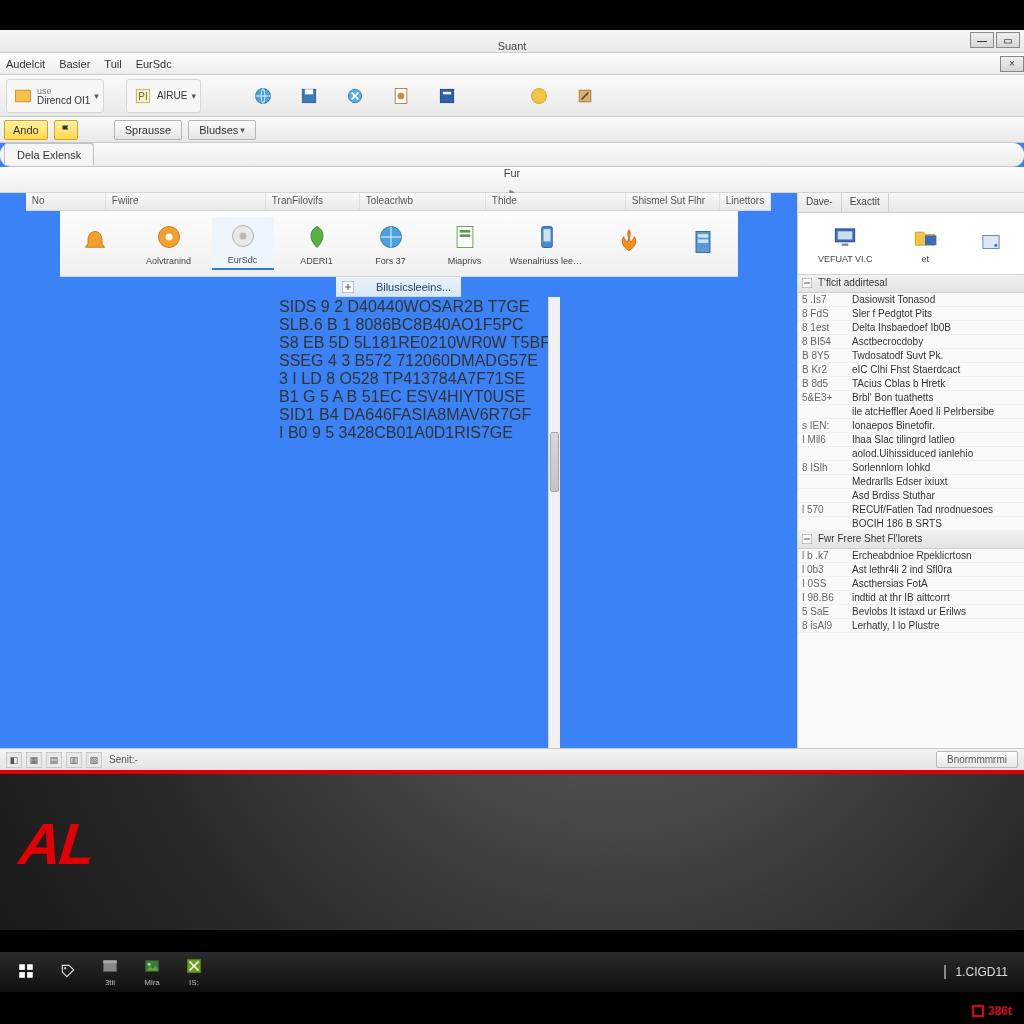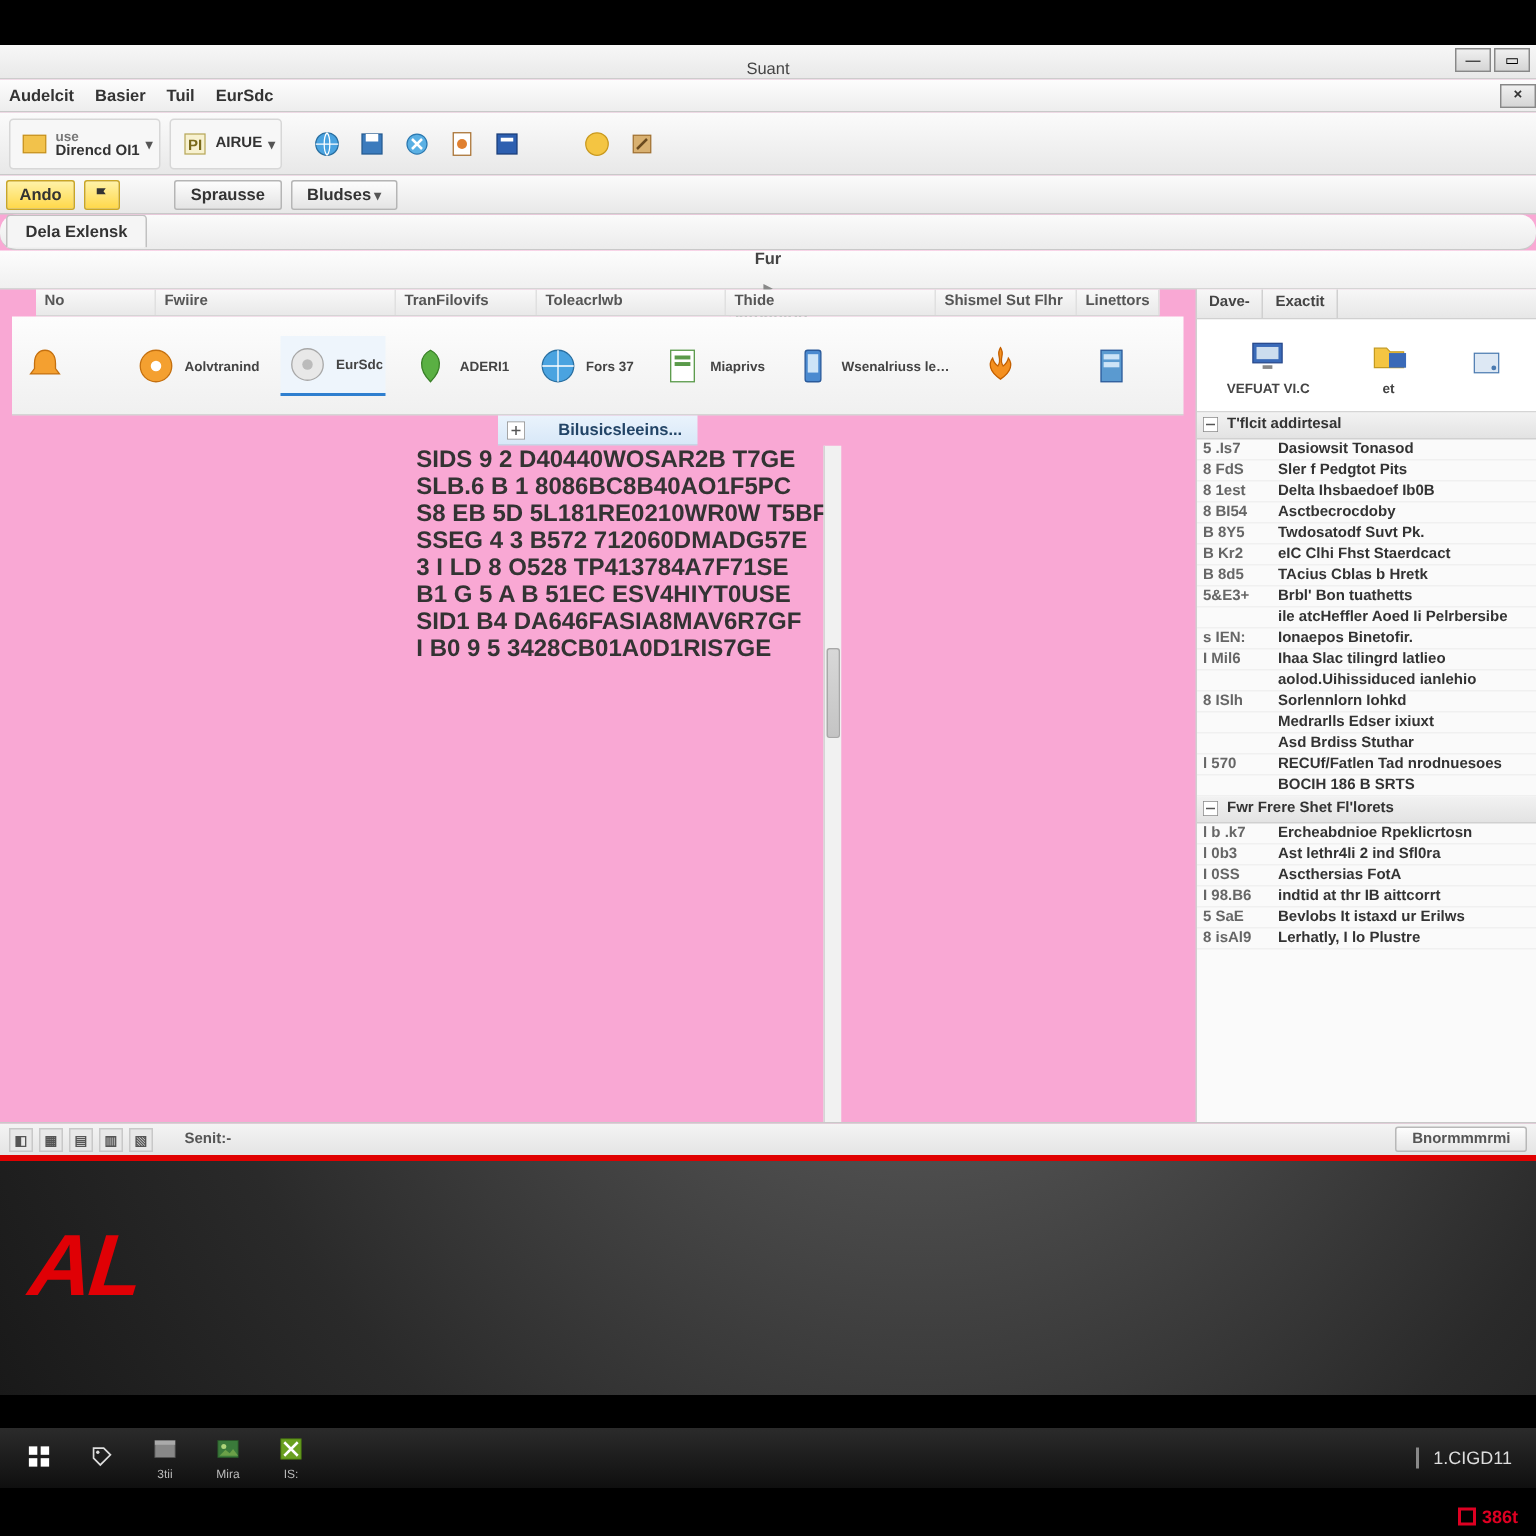--- a/index.html
+++ b/index.html
@@ -9,28 +9,28 @@
 .monitor { position: absolute; left: 0; top: 0; width: 1024px; height: 1024px; background: #000; }
 .desktop-surface { position: absolute; left: 0; top: 30px; width: 1024px; height: 900px; background: radial-gradient(circle at 60% 60%, #666 0%, #2a2a2a 60%, #111 100%); }
 
 
 .titlebar { position: absolute; left: 0; top: 30px; width: 1024px; height: 32px;
   background: linear-gradient(#f7f7f7,#e3e3e3); border-bottom: 1px solid #b9b9b9; display:flex; align-items:center; justify-content:center; font-size:11px; color:#444; }
 .win-buttons { position:absolute; right:4px; top:32px; display:flex; gap:2px; }
 .win-btn { width:24px; height:16px; background:linear-gradient(#f0f0f0,#d5d5d5); border:1px solid #888; font-size:10px; display:flex; align-items:center; justify-content:center; cursor:pointer; }
 
 
-.app { position:absolute; left:0; top:52px; width:1024px; height:718px; background:#f9a8d4; border-top:1px solid #ccc;font-weight:bold; }
+.app { position:absolute; left:0; top:52px; width:1024px; height:718px; background:#3b82f6; border-top:1px solid #ccc; }
 
 
 .menubar { height:22px; background:linear-gradient(#fdfdfd,#ededed); border-bottom:1px solid #c9c9c9; display:flex; align-items:center; font-size:11px; color:#333; padding-left:6px; gap:14px; }
 .menubar span { cursor:pointer; }
 
 
-.maintoolbar { height:42px; background:linear-gradient(#fbfbfb,#e8e8e8); border-bottom:1px solid #c9c9c9; display:flex; align-items:center; padding:0 6px; gap:6px; }
+.maintoolbar { height:42px; background:linear-gradient(#fbfbfb,#e8e8e8); border-bottom:1px solid #c9c9c9; display:flex; align-items:center; padding:0 6px; gap:22px; }
 .tool-group { display:flex; align-items:center; gap:2px; padding:2px 4px; border:1px solid #d7d7d7; border-radius:3px; background:#f7f7f7; height:34px; }
 .tool-label { font-size:10px; color:#333; }
 .tbicon { width:24px; height:24px; display:flex; align-items:center; justify-content:center; }
 .tbicon svg { width:20px; height:20px; }
 .drop-arrow { font-size:9px; color:#555; margin-left:2px; }
 
 
 .secondbar { height:26px; background:linear-gradient(#fbfbfb,#e8e8e8); border-bottom:1px solid #c9c9c9; display:flex; align-items:center; padding:0 4px; gap:6px; }
 .btn-yellow { height:20px; padding:0 8px; background:linear-gradient(#fff2a8,#ffd84a); border:1px solid #c9a626; font-size:11px; color:#333; display:flex; align-items:center; cursor:pointer; border-radius:2px;justify-content:center; }
 .btn-grey { height:20px; padding:0 10px; background:linear-gradient(#fdfdfd,#e4e4e4); border:1px solid #b5b5b5; font-size:11px; color:#333; display:flex; align-items:center; cursor:pointer; border-radius:2px; }
@@ -46,21 +46,21 @@
 
 .workspace { display:flex; height:555px; }
 .mainpane { flex:1; display:flex; flex-direction:column; border-right:1px solid #d0d0d0; min-width:0;align-items:center; }
 .rightpane { width:226px; display:flex; flex-direction:column; background:#fafafa; }
 
 
 .colheaders { height:18px; background:linear-gradient(#f9f9f9,#e9e9e9); border-bottom:1px solid #d5d5d5; display:flex; font-size:10px; color:#555; }
 .colheaders .col { padding:2px 6px; border-right:1px solid #e0e0e0; white-space:nowrap; }
 
 .iconribbon { height:66px; background:linear-gradient(#fdfdfd,#f0f0f0); border-bottom:1px solid #d5d5d5; display:flex; align-items:center; padding:0 4px; gap:12px; overflow:hidden; }
-.ribcell { display:flex; flex-direction:row; align-items:center; gap:3px; min-width:62px; cursor:pointer; padding:3px 2px; }
+.ribcell { display:flex; flex-direction:column; align-items:center; gap:3px; min-width:62px; cursor:pointer; padding:3px 2px; }
 .ribcell.active { border-bottom:2px solid #2f7fcf; background:#eef5fc; }
 .riblabel { font-size:9px; color:#444; text-align:center; white-space:nowrap; max-width:74px; overflow:hidden; text-overflow:ellipsis;}
 .ribicon { width:32px; height:32px; display:flex; align-items:center; justify-content:center; }
 .ribicon svg { width:28px; height:28px; }
 
 .subheader { height:20px; background:linear-gradient(#eaf3fc,#d8e8f8); border-bottom:1px solid #c6d6e6; font-size:11px; color:#246; display:flex; align-items:center; padding:0 10px 0 40px; position:relative; }
 .expandicon { position:absolute; left:6px; top:4px; width:12px; height:12px; }
 
 .listbody { flex:1; overflow:auto; font-family:"Consolas","Courier New",monospace; font-size:16px; color:#333; padding:1px 10px 6px 42px; line-height:18px; position:relative; }
 .listbody .row { white-space:nowrap; }
@@ -491,21 +491,21 @@
       </div>
     </div>
 
     <div class="app-status">
       <div class="status-icons">
         <div class="sic">◧</div>
         <div class="sic">▦</div>
         <div class="sic">▤</div>
         <div class="sic">▥</div>
         <div class="sic">▧</div>
-        <span style="margin-left:17px">Senit:-</span>
+        <span style="margin-left:3px">Senit:-</span>
       </div>
       <div class="status-right-btn"><span>Bnormmmrmi</span></div>
     </div>
 
   </div>
 
   <div class="redbar"></div>
 
   <div class="brand">AL</div>
 

